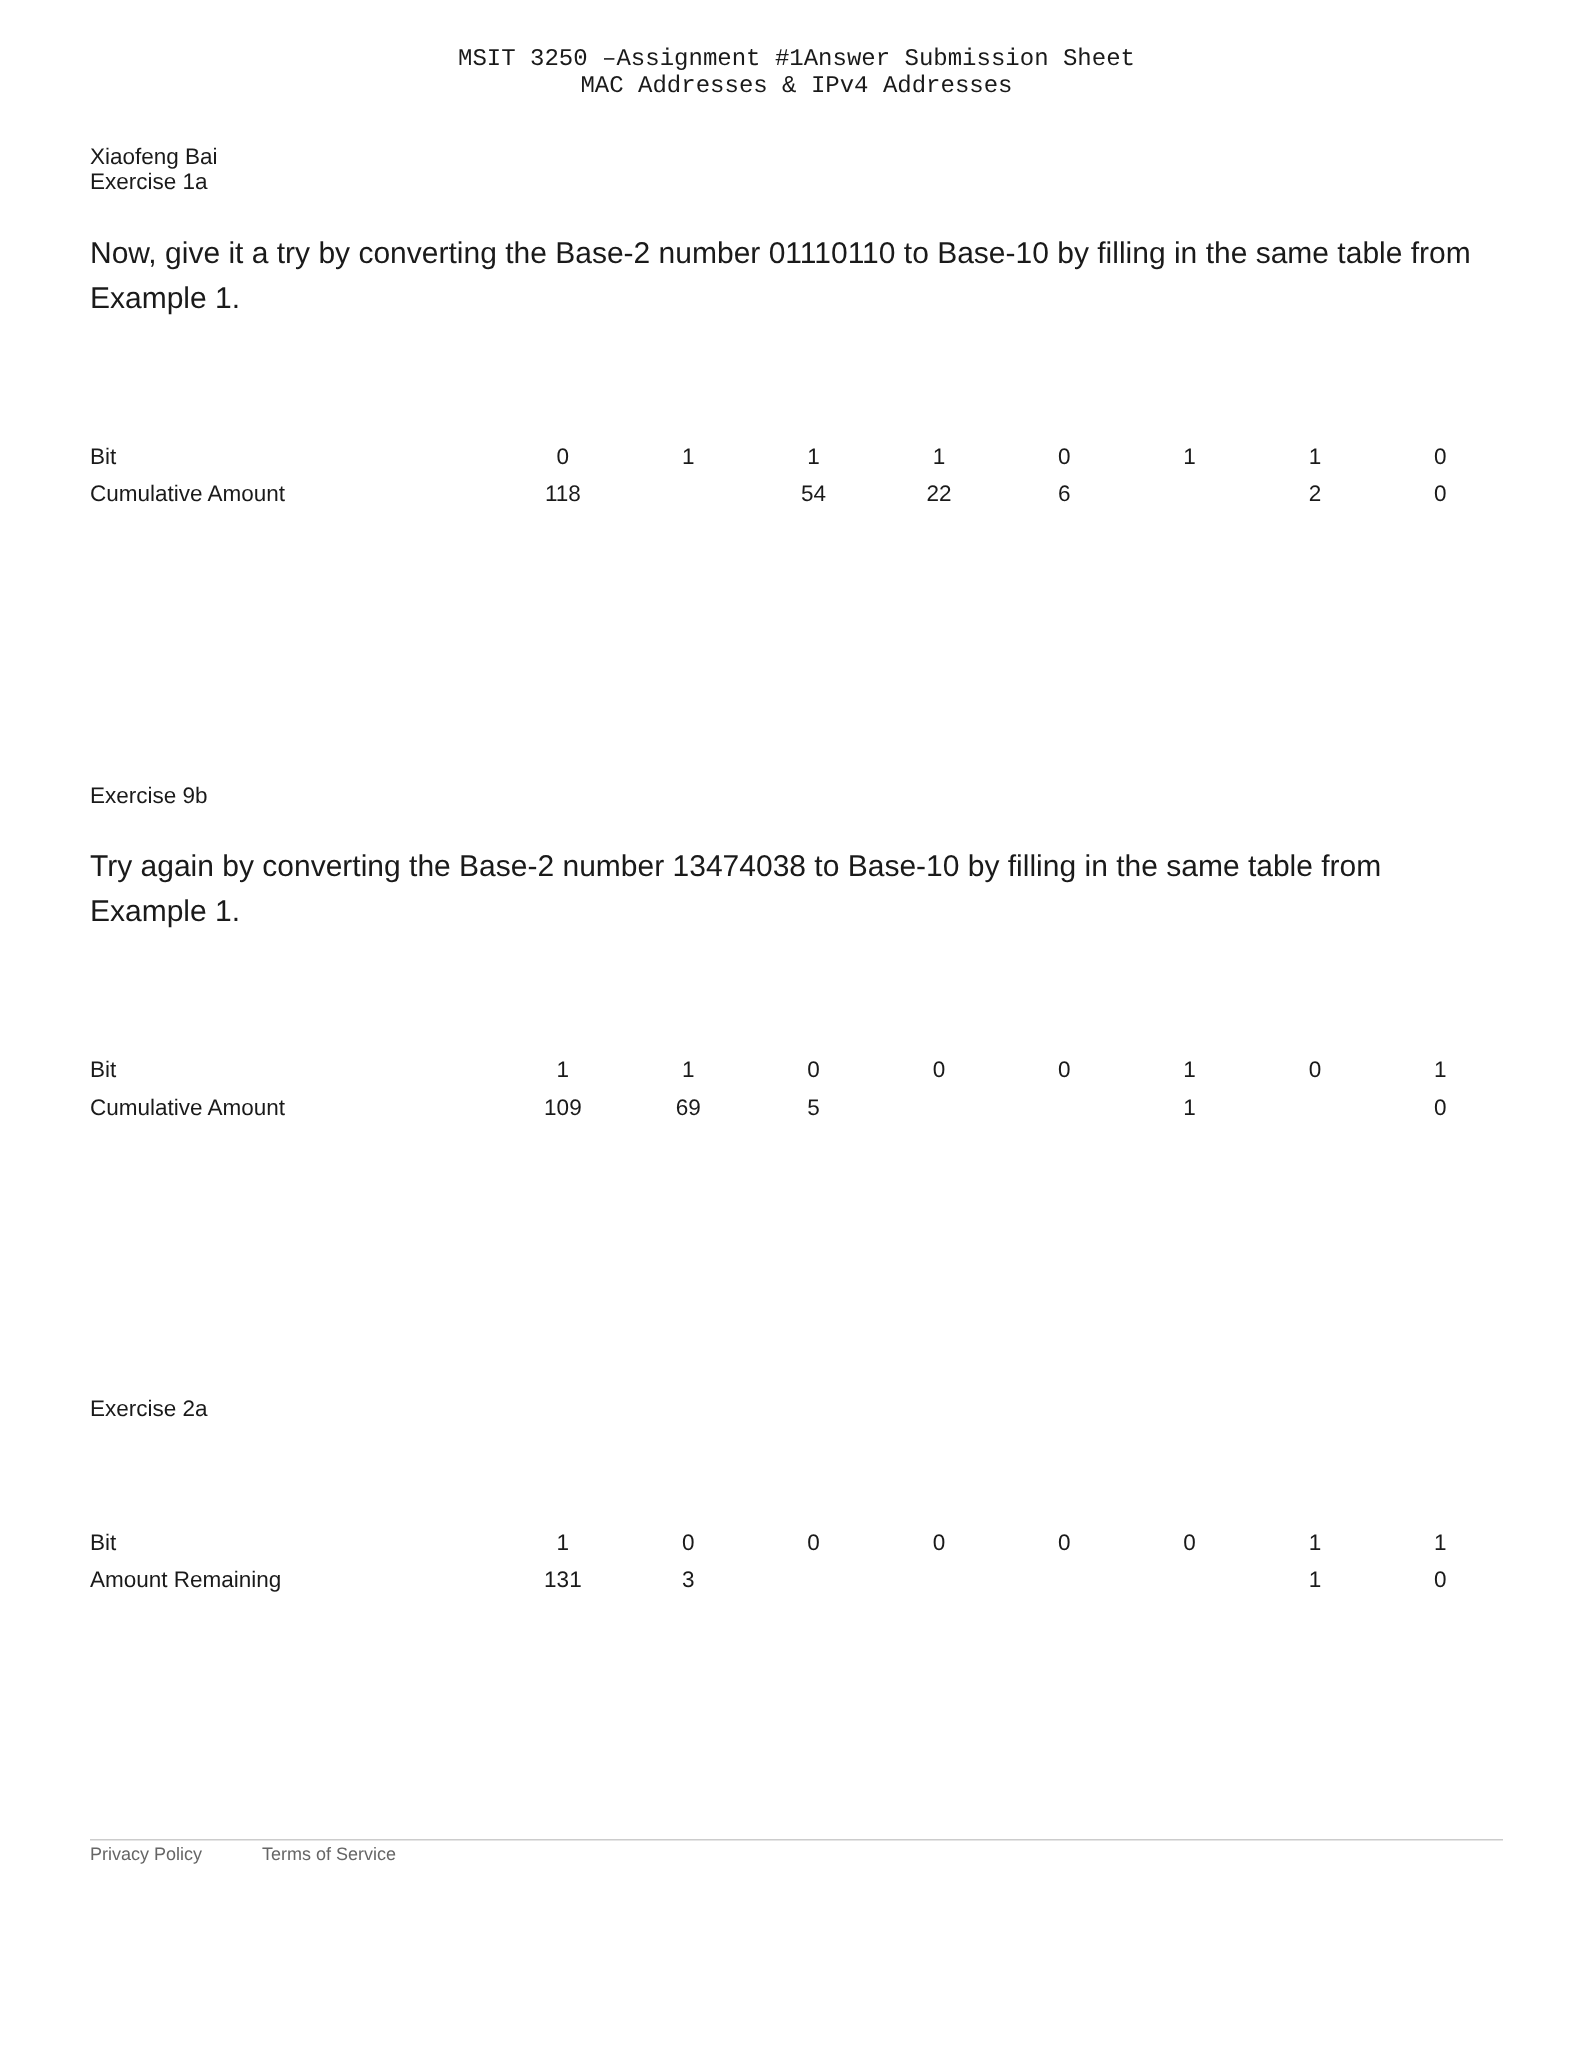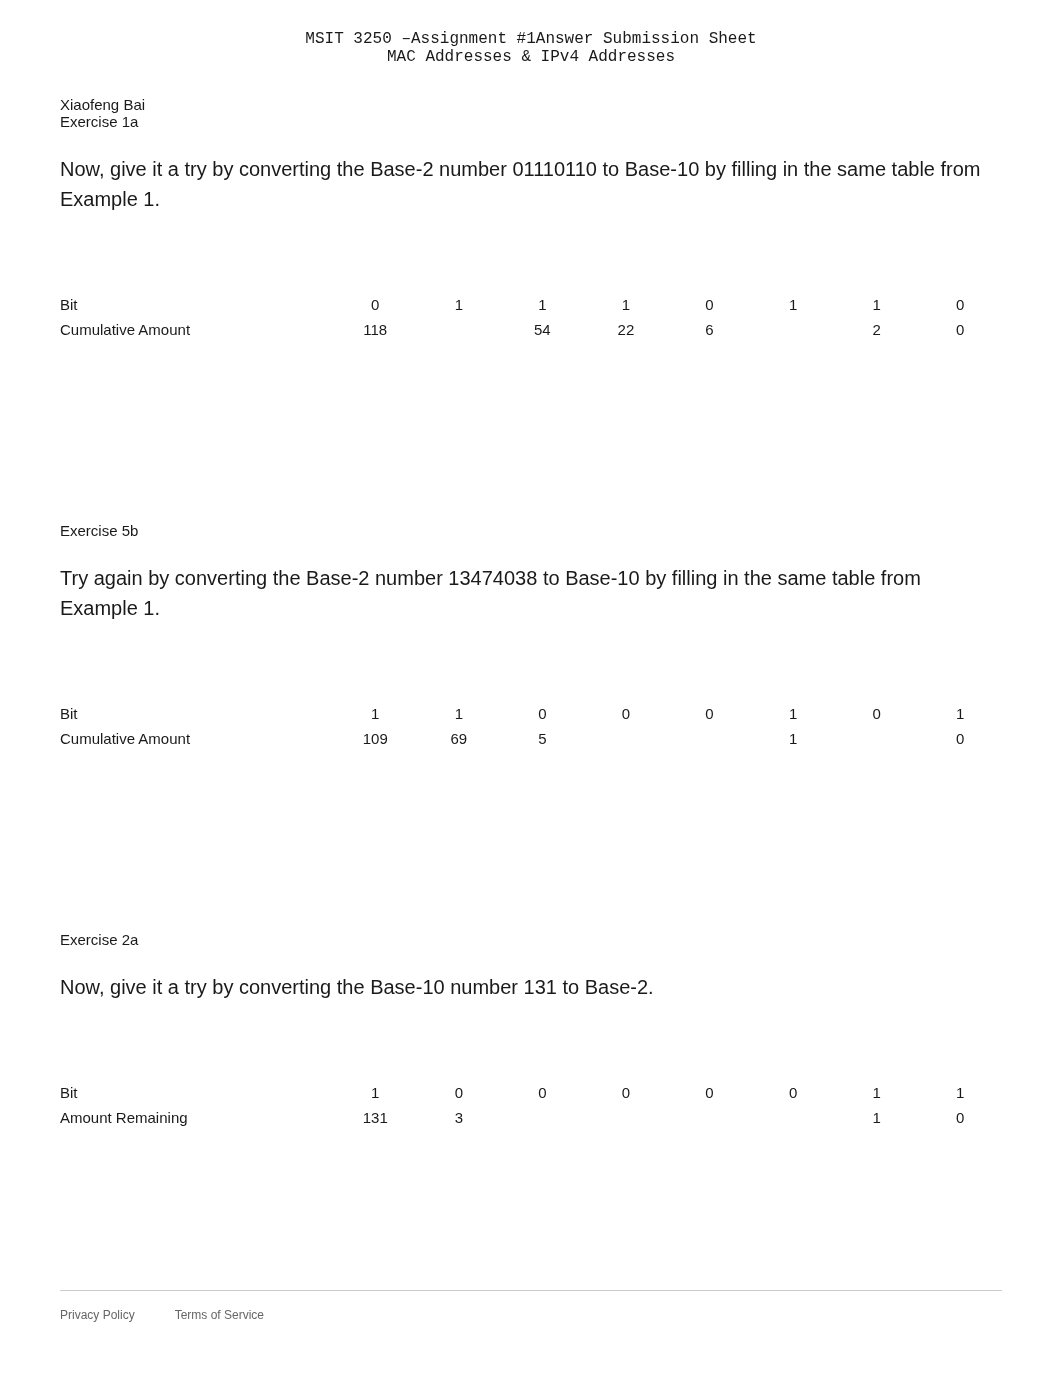--- a/index.html
+++ b/index.html
@@ -61,21 +61,21 @@
     }
     .spacer {
       height: 60px;
     }
     .spacer-sm {
       height: 30px;
     }
     .footer-line {
       border-top: 1px solid #ccc;
       margin-top: 40px;
-      padding-top: 17px;
+      padding-top: 2px;
       font-size: 12px;
       color: #666;
       display: flex;
       gap: 40px;
     }
   </style>
 </head>
 <body>
 
 <div class="page-header">
@@ -116,21 +116,21 @@
       <td class="value-col">2</td>
       <td class="value-col">0</td>
     </tr>
   </tbody>
 </table>
 
 <div class="spacer"></div>
 <div style="height:80px"></div>
 
 <div class="exercise-section">
-  <div class="exercise-label">Exercise 5b</div>
+  <div class="exercise-label">Exercise 9b</div>
   <div class="exercise-description">Try again by converting the Base-2 number 13474038 to Base-10 by filling in the same table from Example 1.</div>
 </div>
 
 <div class="spacer-sm"></div>
 
 <table class="bit-table">
   <tbody>
     <tr>
       <td class="label-col">Bit</td>
       <td class="value-col">1</td>
@@ -153,21 +153,20 @@
       <td class="value-col"></td>
       <td class="value-col">0</td>
     </tr>
   </tbody>
 </table>
 
 <div style="height:140px"></div>
 
 <div class="exercise-section">
   <div class="exercise-label">Exercise 2a</div>
-  <div class="exercise-description">Now, give it a try by converting the Base-10 number 131 to Base-2.</div>
 </div>
 
 <div class="spacer-sm"></div>
 
 <table class="bit-table">
   <tbody>
     <tr>
       <td class="label-col">Bit</td>
       <td class="value-col">1</td>
       <td class="value-col">0</td>

